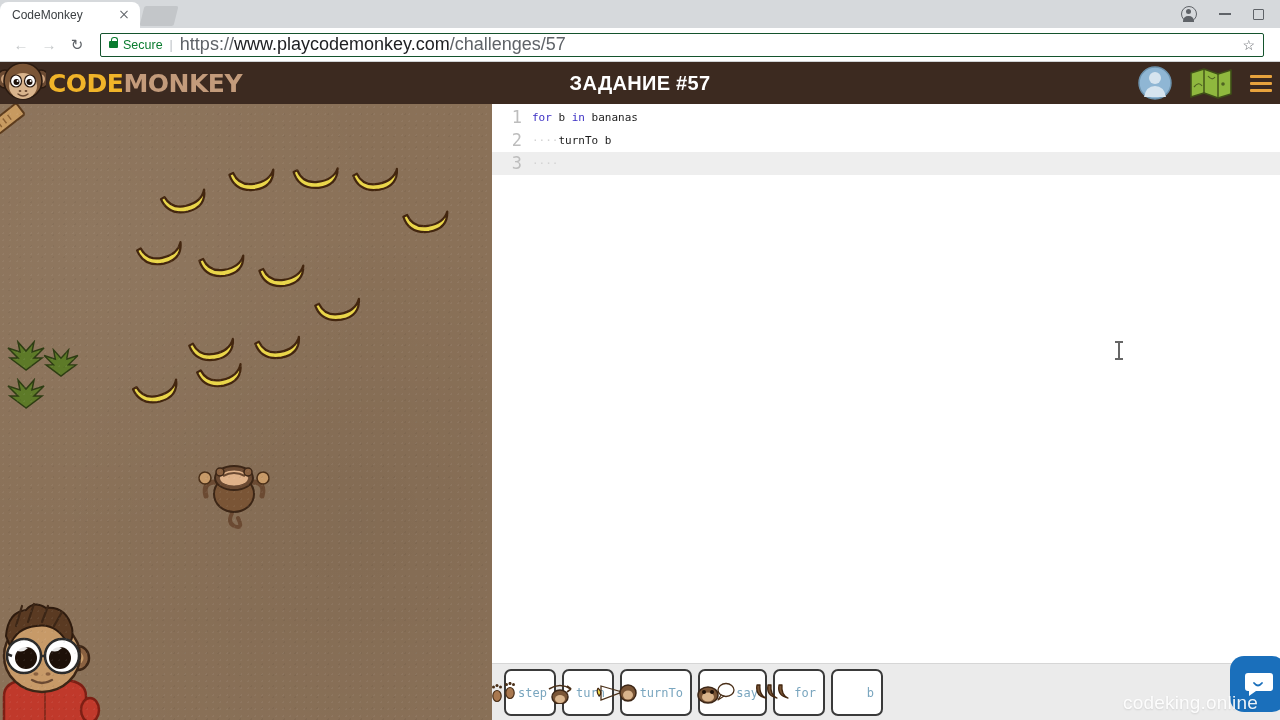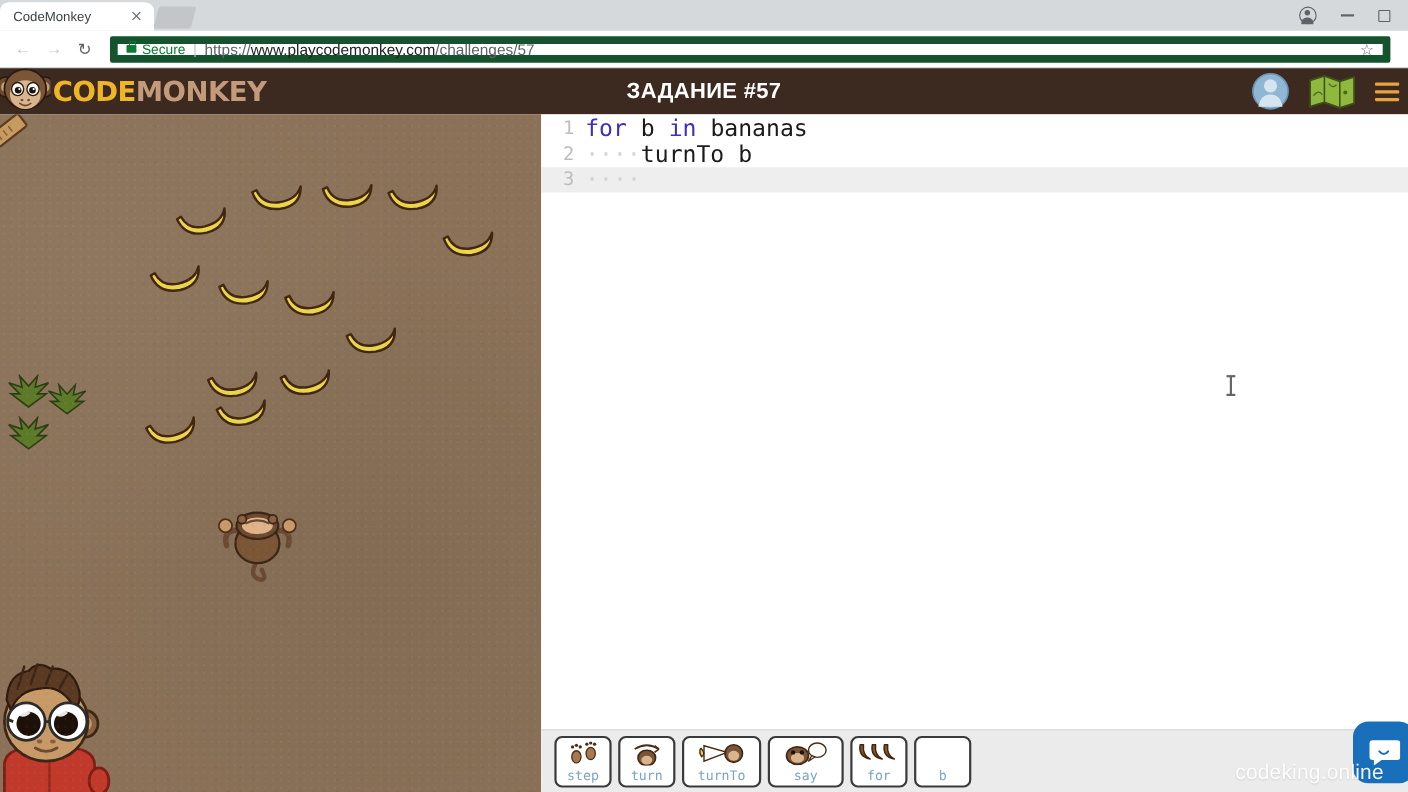--- a/index.html
+++ b/index.html
@@ -74,37 +74,37 @@
     padding: 0 8px;
   }
   .nav-ic {
     width: 26px; height: 26px; margin-right: 2px;
     display: flex; align-items: center; justify-content: center;
     color: #5f6368; font-size: 15px;
   }
   .nav-ic.disabled { color: #c4c7c9; }
   .omnibox {
     flex: 1; height: 24px; margin: 0 8px;
-    background: #fff; border: 7px solid #14532d; border-radius: 2px;
+    background: #fff; border: 1px solid #14532d; border-radius: 2px;
     display: flex; align-items: center; padding: 0 8px;
     font-size: 12.5px;
   }
   .lock {
     width: 9px; height: 7px; background: #0a7c2f; border-radius: 1px;
     position: relative; margin-right: 5px; flex: 0 0 auto;
   }
   .lock::before {
     content: ""; position: absolute; left: 2px; top: -4px;
     width: 5px; height: 5px;
     border: 1.4px solid #0a7c2f; border-bottom: none;
     border-radius: 3px 3px 0 0;
   }
   .secure-txt { color: #0a7c2f; font-size: 12.5px; margin-right: 7px; }
   .omni-sep { color: #bdc1c6; margin-right: 7px; font-size: 12.5px; }
-  .url { color: #5f6368; font-size: 14px; white-space: nowrap; }
+  .url { color: #5f6368; font-size: 18px; white-space: nowrap; }
   .url b { color: #202124; font-weight: 400; }
   .star { color: #5f6368; font-size: 14px; margin-left: auto; }
 
   
   .app-header {
     height: 42px; background: #3c2a20; position: relative;
     display: flex; align-items: center;
   }
   .logo-wrap { display: flex; align-items: center; padding-left: 0px; }
   .monkey-face { width: 46px; height: 42px; display: block; }
@@ -155,21 +155,21 @@
   }
   .code-area { position: relative; padding-top: 2px; }
   .code-line { display: flex; height: 23px; align-items: center; position: relative; }
   .code-line.active { background: #eeeeee; }
   .gutter {
     width: 40px; flex: 0 0 40px; text-align: right; padding-right: 10px;
     color: #bdbdbd; font-family: "DejaVu Sans Mono", monospace; font-size: 17px;
     line-height: 23px; user-select: none;
   }
   .code-text {
-    font-family: "DejaVu Sans Mono", monospace; font-size: 21px;
+    font-family: "DejaVu Sans Mono", monospace; font-size: 11px;
     color: #1b1b1b; white-space: pre; line-height: 23px; flex: 1;
   }
   .kw { color: #3b2fc4; }
   .indent-dots { color: #d3d3d3; letter-spacing: 0; }
 
   .text-cursor {
     position: absolute; left: 626px; top: 238px;
     width: 2px; height: 17px; background: #666;
   }
   .text-cursor::before, .text-cursor::after {
@@ -180,21 +180,21 @@
 
   
   .cmd-bar {
     position: absolute; left: 492px; top: 663px; width: 788px; height: 57px;
     background: #ebebeb; border-top: 1px solid #d6d6d6;
     display: flex; align-items: center; padding-left: 12px; gap: 6px;
   }
   .cmd-card {
     height: 47px; background: #fff;
     border: 2px solid #3a3a3a; border-radius: 7px;
-    display: flex; flex-direction: column; align-items: center; justify-content: flex-end;
+    display: flex; flex-direction: row; align-items: center; justify-content: flex-end;
     padding: 3px 7px 2px; cursor: pointer; position: relative;
   }
   .cmd-icon { height: 24px; display: flex; align-items: center; justify-content: center; }
   .cmd-label {
     font-family: "DejaVu Sans Mono", monospace;
     font-size: 12px; color: #7aa6bf; line-height: 14px; margin-top: 1px;
   }
 
   
   .watermark {

